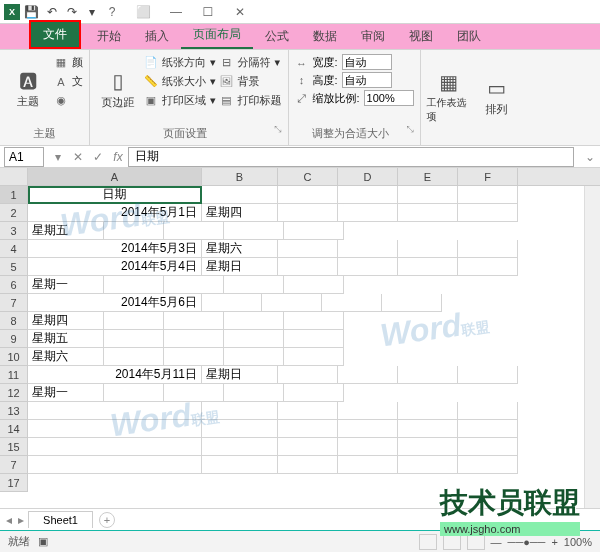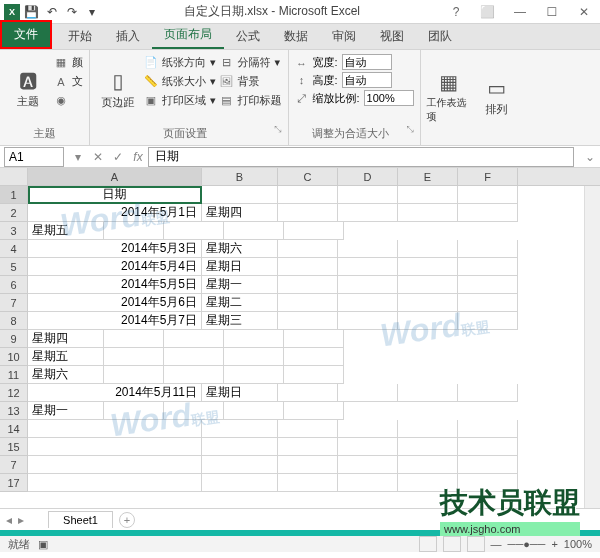--- a/index.html
+++ b/index.html
@@ -9,21 +9,21 @@
 .titlebar { height: 24px; background: #fff; display: flex; align-items: center; padding: 0 4px; border-bottom: 1px solid #d4d4d4; }
 .titlebar-left { display: flex; align-items: center; gap: 4px; }
 .excel-icon { width: 16px; height: 16px; background: #217346; color: #fff; font-size: 9px; font-weight: bold; display: flex; align-items: center; justify-content: center; }
 .qat-btn { width: 16px; height: 16px; display: flex; align-items: center; justify-content: center; color: #444; cursor: pointer; }
 .titlebar-center { flex: 1; text-align: center; color: #444; font-size: 12px; }
 .titlebar-right { display: flex; gap: 8px; }
 .win-btn { width: 24px; height: 20px; display: flex; align-items: center; justify-content: center; color: #666; cursor: pointer; }
 .win-btn.close { color: #666; }
 
 
-.ribbon-tabs { height: 26px; display: flex; align-items: flex-end; background: #e5e5e5; border-bottom: 1px solid #d4d4d4; }
+.ribbon-tabs { height: 26px; display: flex; align-items: flex-end; background: #f9a8d4; border-bottom: 1px solid #d4d4d4; padding-left: 29px; }
 .tab { padding: 4px 12px; font-size: 12px; color: #444; cursor: pointer; }
 .tab.file { background: #217346; color: #fff; border: 2px solid red; margin-right: 4px; }
 .tab.active { color: #217346; border-bottom: 2px solid #217346; }
 
 
 .ribbon { height: 96px; background: #f5f5f5; border-bottom: 1px solid #d4d4d4; display: flex; }
 .ribbon-group { border-right: 1px solid #d4d4d4; padding: 4px 6px; display: flex; flex-direction: column; }
 .group-content { flex: 1; display: flex; gap: 4px; }
 .group-label { text-align: center; font-size: 11px; color: #666; padding-top: 2px; }
 .big-btn { display: flex; flex-direction: column; align-items: center; justify-content: center; width: 44px; cursor: pointer; }
@@ -31,21 +31,21 @@
 .btn-label { font-size: 11px; color: #333; margin-top: 2px; }
 .small-btns { display: flex; flex-direction: column; gap: 2px; }
 .small-btn { display: flex; align-items: center; gap: 4px; font-size: 11px; color: #333; cursor: pointer; padding: 1px 0; white-space: nowrap; }
 .small-icon { width: 14px; height: 14px; display: inline-flex; align-items: center; justify-content: center; color: #666; }
 .dropdown-field { display: flex; align-items: center; gap: 4px; font-size: 11px; }
 .dropdown-field input { width: 50px; height: 16px; font-size: 11px; border: 1px solid #ababab; padding: 0 2px; }
 .launcher { font-size: 9px; color: #888; text-align: right; cursor: pointer; }
 
 
 .formula-row { height: 22px; display: flex; align-items: center; border-bottom: 1px solid #d4d4d4; }
-.namebox { width: 60px; height: 20px; border: 1px solid #ababab; margin: 0 4px; padding: 0 4px; font-size: 12px; display: flex; align-items: center; }
+.namebox { width: 40px; height: 20px; border: 1px solid #ababab; margin: 0 4px; padding: 0 4px; font-size: 12px; display: flex; align-items: center; }
 .fb-btn { width: 20px; text-align: center; color: #888; cursor: pointer; }
 .formula-input { flex: 1; height: 20px; border: 1px solid #ababab; padding: 0 6px; font-size: 12px; display: flex; align-items: center; margin-right: 6px; }
 
 
 .grid-wrap { position: relative; height: 340px; overflow: hidden; }
 .headers-row { display: flex; height: 18px; background: #e6e6e6; border-bottom: 1px solid #ccc; }
 .select-all { width: 28px; background: #e6e6e6; border-right: 1px solid #ccc; }
 .col-hdr { border-right: 1px solid #ccc; text-align: center; font-size: 11px; color: #444; line-height: 18px; }
 .col-hdr.active { background: #d3d3d3; }
 .col-A { width: 174px; }
@@ -57,25 +57,25 @@
 .row-hdr.active { background: #d3d3d3; }
 .cells { flex: 1; }
 .cell-row { display: flex; height: 18px; }
 .cell { border-right: 1px solid #d4d4d4; border-bottom: 1px solid #d4d4d4; font-size: 12px; padding: 0 4px; line-height: 17px; text-align: right; overflow: hidden; white-space: nowrap; }
 .cell.header-cell { text-align: center; }
 .cell.selected { outline: 2px solid #217346; outline-offset: -2px; background: #fff; }
 
 
 .sheet-tabs { height: 22px; display: flex; align-items: center; border-top: 1px solid #d4d4d4; padding: 0 6px; }
 .sheet-nav { display: flex; gap: 6px; color: #888; }
-.sheet-tab { border: 1px solid #ccc; border-bottom: none; padding: 2px 14px; font-size: 11px; background: #fff; margin-left: 24px; cursor: pointer; }
+.sheet-tab { border: 1px solid #ccc; border-bottom: none; padding: 2px 14px; font-size: 11px; background: #fff; margin-left: 4px; cursor: pointer; }
 .add-sheet { margin-left: 6px; color: #888; cursor: pointer; border: 1px solid #ccc; border-radius: 50%; width: 16px; height: 16px; display: flex; align-items: center; justify-content: center; font-size: 11px; }
 
 
-.statusbar { height: 22px; background: #f3f3f3; border-top: 6px solid #14b8a6; display: flex; align-items: center; padding: 0 8px; font-size: 11px; color: #555; }
+.statusbar { height: 22px; background: #f3f3f3; border-top: 1px solid #14b8a6; display: flex; align-items: center; padding: 0 8px; font-size: 11px; color: #555; }
 .status-left { flex: 1; display: flex; gap: 8px; align-items: center; }
 .status-right { display: flex; gap: 6px; align-items: center; }
 .view-btn { width: 18px; height: 16px; border: 1px solid #ccc; cursor: pointer; }
 
 
 .watermark { position: absolute; font-size: 32px; font-style: italic; font-weight: bold; color: rgba(51,122,183,0.22); pointer-events: none; transform: rotate(-8deg); font-family: "Comic Sans MS", cursive; }
 .watermark small { font-size: 14px; font-style: normal; }
 .wm1 { top: 200px; left: 60px; }
 .wm2 { top: 310px; left: 380px; }
 .wm3 { top: 400px; left: 110px; }
@@ -89,21 +89,20 @@
 <body>
 
 <div class="titlebar">
   <div class="titlebar-left">
     <div class="excel-icon">X</div>
     <div class="qat-btn">💾</div>
     <div class="qat-btn">↶</div>
     <div class="qat-btn">↷</div>
     <div class="qat-btn">▾</div>
   </div>
-  <div class="titlebar-center">自定义日期.xlsx - Microsoft Excel</div>
   <div class="titlebar-right">
     <div class="win-btn">?</div>
     <div class="win-btn">⬜</div>
     <div class="win-btn">—</div>
     <div class="win-btn">☐</div>
     <div class="win-btn close">✕</div>
   </div>
 </div>
 
 <div class="ribbon-tabs">
@@ -286,38 +285,28 @@
         </div>
         <div class="cell-row">
           <div class="cell col-A">2014年5月4日</div>
           <div class="cell col-B" style="text-align: left;">星期日</div>
           <div class="cell col-other"></div>
           <div class="cell col-other"></div>
           <div class="cell col-other"></div>
           <div class="cell col-other"></div>
         </div>
         <div class="cell-row">
-          <div class="cell col-A">2014年5月5日</div>
           <div class="cell col-B" style="text-align: left;">星期一</div>
           <div class="cell col-other"></div>
           <div class="cell col-other"></div>
           <div class="cell col-other"></div>
           <div class="cell col-other"></div>
         </div>
         <div class="cell-row">
           <div class="cell col-A">2014年5月6日</div>
-          <div class="cell col-B" style="text-align: left;">星期二</div>
-          <div class="cell col-other"></div>
-          <div class="cell col-other"></div>
-          <div class="cell col-other"></div>
-          <div class="cell col-other"></div>
-        </div>
-        <div class="cell-row">
-          <div class="cell col-A">2014年5月7日</div>
-          <div class="cell col-B" style="text-align: left;">星期三</div>
           <div class="cell col-other"></div>
           <div class="cell col-other"></div>
           <div class="cell col-other"></div>
           <div class="cell col-other"></div>
         </div>
         <div class="cell-row">
           <div class="cell col-B" style="text-align: left;">星期四</div>
           <div class="cell col-other"></div>
           <div class="cell col-other"></div>
           <div class="cell col-other"></div>

